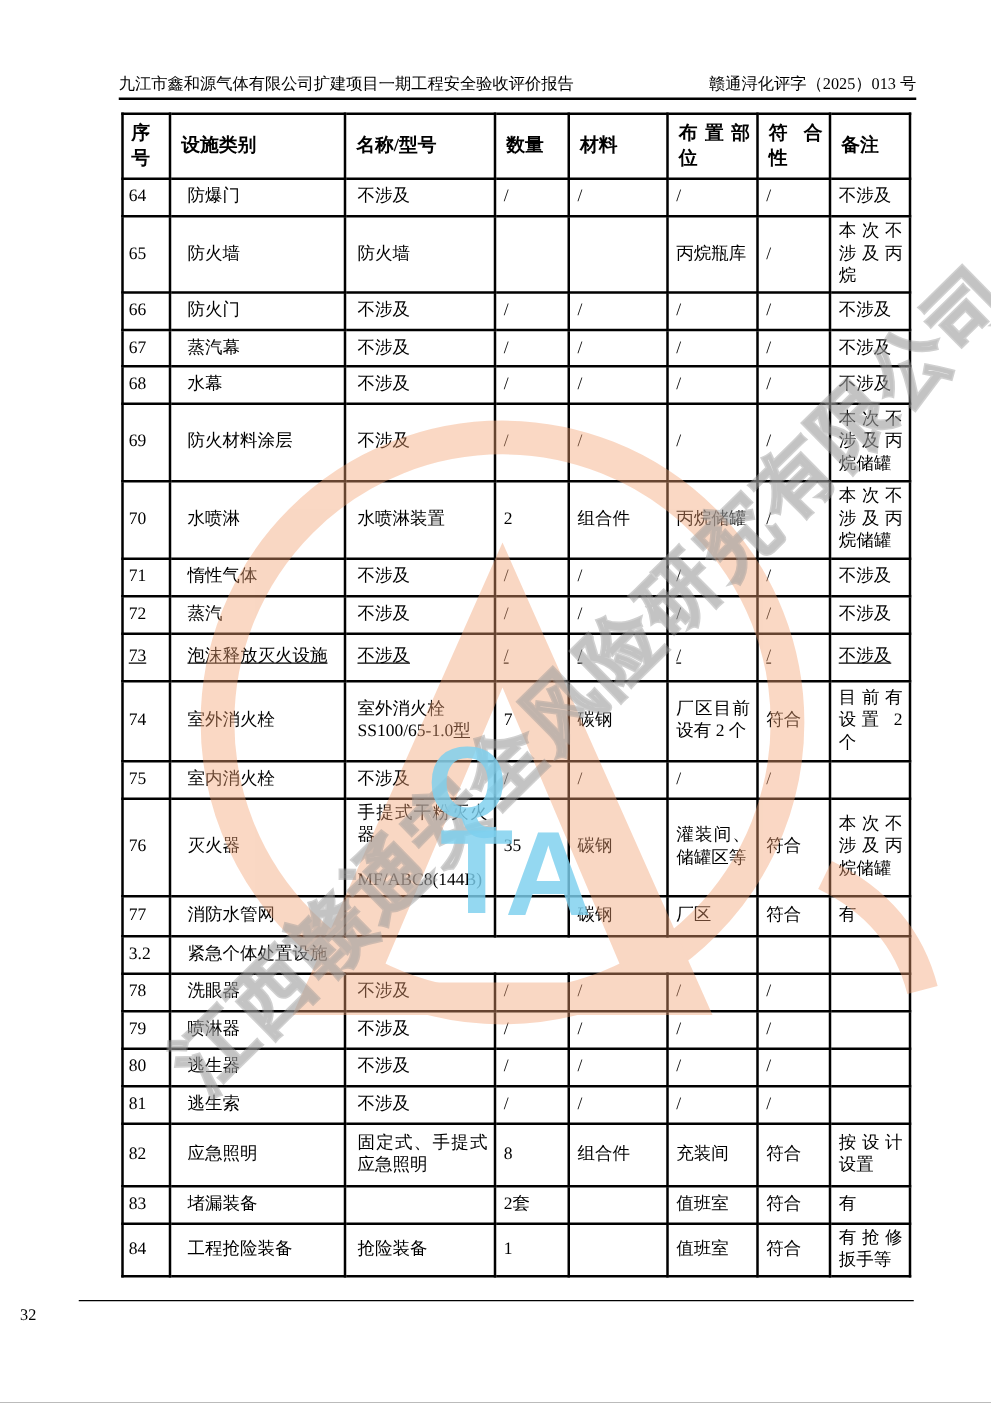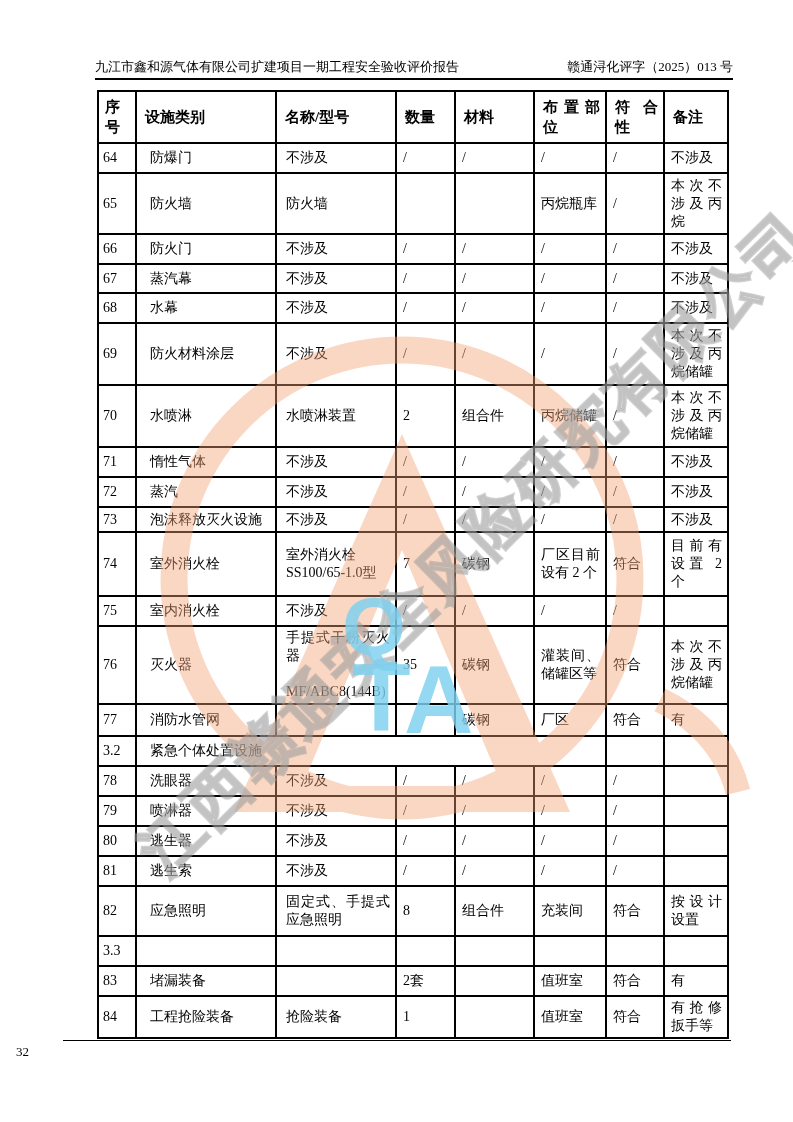--- a/index.html
+++ b/index.html
@@ -170,21 +170,21 @@
         <tr style="height: 30px; margin-top: 33px;">
           <td>72</td>
           <td>蒸汽</td>
           <td>不涉及</td>
           <td>/</td>
           <td>/</td>
           <td>/</td>
           <td>/</td>
           <td>不涉及</td>
         </tr>
-        <tr style="height: 25px;">
+        <tr style="height: 38px; text-decoration: underline;">
           <td>73</td>
           <td>泡沫释放灭火设施</td>
           <td>不涉及</td>
           <td>/</td>
           <td>/</td>
           <td>/</td>
           <td>/</td>
           <td>不涉及</td>
         </tr>
         <tr style="height: 64px;">
@@ -278,30 +278,20 @@
         </tr>
         <tr style="height: 50px;">
           <td>82</td>
           <td>应急照明</td>
           <td>固定式、手提式应急照明</td>
           <td>8</td>
           <td>组合件</td>
           <td>充装间</td>
           <td>符合</td>
           <td>按设计设置</td>
-        </tr>
-        <tr style="height: 30px;">
-          <td>3.3</td>
-          <td></td>
-          <td></td>
-          <td></td>
-          <td></td>
-          <td></td>
-          <td></td>
-          <td></td>
         </tr>
         <tr style="height: 30px;">
           <td>83</td>
           <td>堵漏装备</td>
           <td></td>
           <td>2套</td>
           <td></td>
           <td>值班室</td>
           <td>符合</td>
           <td>有</td>

